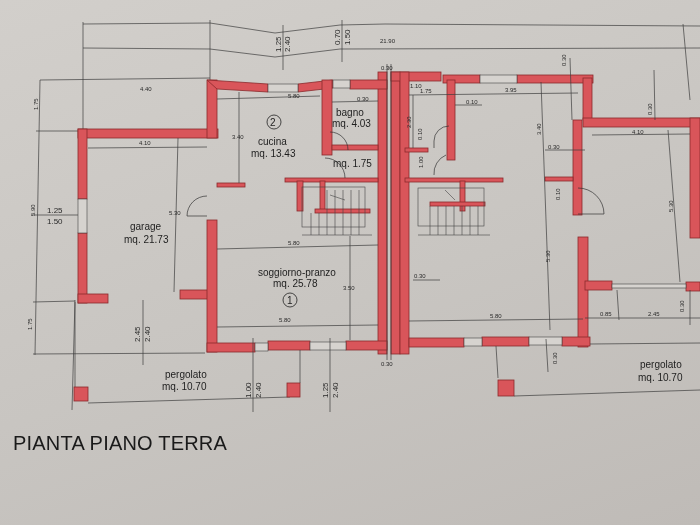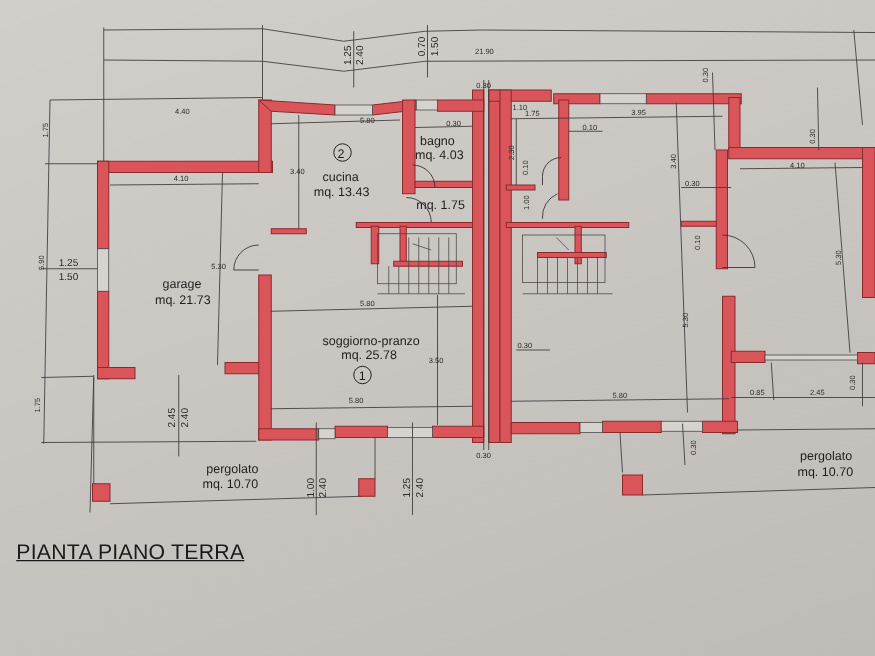--- a/index.html
+++ b/index.html
@@ -5,21 +5,21 @@
   html,body{margin:0;padding:0;}
   body{width:700px;height:525px;overflow:hidden;background:#c9c6c2;font-family:"Liberation Sans",sans-serif;}
   #sheet{position:relative;width:700px;height:525px;background:linear-gradient(160deg,#d2cfcb 0%,#c8c5c1 55%,#bfbbb7 100%);}
   svg{position:absolute;left:0;top:0;}
   .wall{fill:#d9555a;stroke:#8a2a2c;stroke-width:0.8;}
   .dim{stroke:#3e3e3e;stroke-width:0.7;fill:none;}
   .win{stroke:#444;stroke-width:0.6;fill:#d6d3cf;}
   .room-label{font-size:10px;fill:#1e1e1e;}
   .dim-txt{font-size:6px;fill:#2a2a2a;}
   .dim-txt-md{font-size:8px;fill:#2a2a2a;}
-  .title{position:absolute;left:13px;top:432px;font-size:17px;color:#1a1a1a;letter-spacing:0.2px;text-decoration:underline;}
+  .title{position:absolute;left:13px;top:432px;font-size:20px;color:#1a1a1a;letter-spacing:0.2px;}
   .stair{stroke:#444;stroke-width:0.6;fill:none;}
   .door{stroke:#333;stroke-width:0.7;fill:none;}
 </style>
 </head>
 <body>
 
 <div id="sheet">
 <svg width="700" height="525" viewBox="0 0 700 525">
 
   <g>

